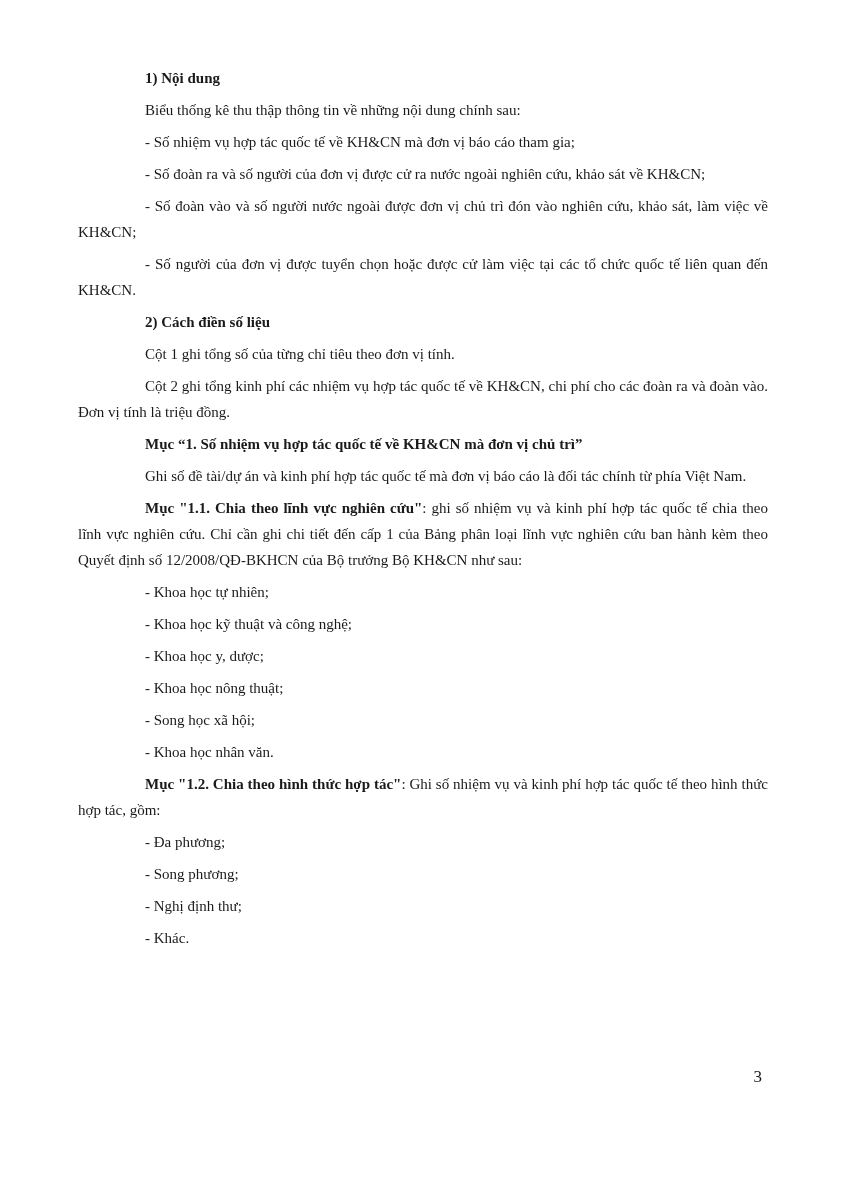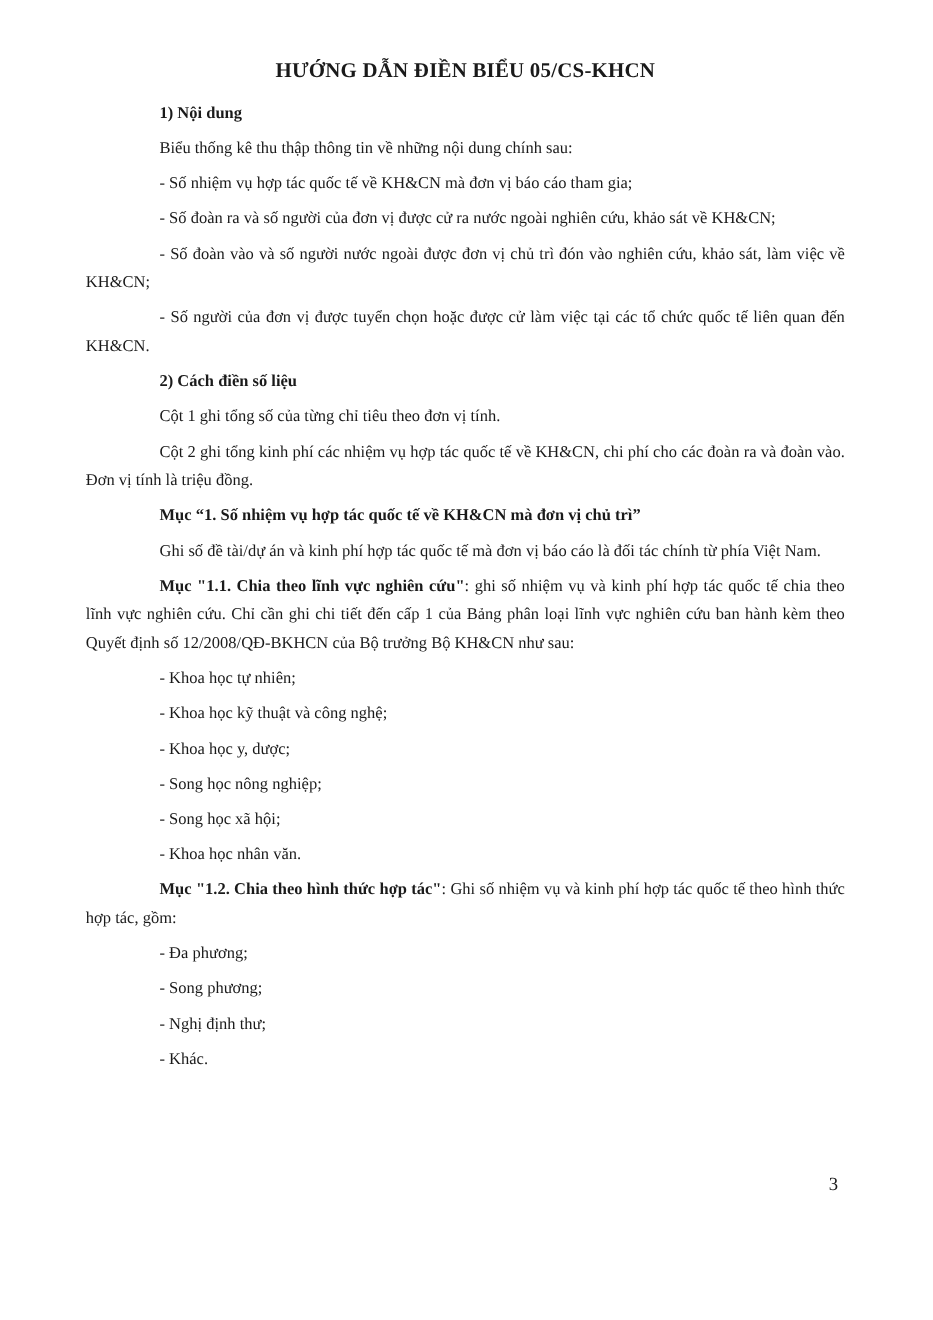--- a/index.html
+++ b/index.html
@@ -47,21 +47,20 @@
     right: 86px;
     font-size: 17px;
     line-height: 22px;
   }
 </style>
 </head>
 <body>
 
 <div class="page">
 
-  <div class="title-line">HƯỚNG DẪN ĐIỀN BIỂU 05/CS-KHCN</div>
 
   <p class="body-p heading heading-top">1) Nội dung</p>
   <p class="body-p">Biểu thống kê thu thập thông tin về những nội dung chính sau:</p>
 
   <p class="body-p">- Số nhiệm vụ hợp tác quốc tế về KH&amp;CN mà đơn vị báo cáo tham gia;</p>
   <p class="body-p">- Số đoàn ra và số người của đơn vị được cử ra nước ngoài nghiên cứu, khảo sát về KH&amp;CN;</p>
   <p class="body-p">- Số đoàn vào và số người nước ngoài được đơn vị chủ trì đón vào nghiên cứu, khảo sát, làm việc về KH&amp;CN;</p>
   <p class="body-p">- Số người của đơn vị được tuyển chọn hoặc được cử làm việc tại các tổ chức quốc tế liên quan đến KH&amp;CN.</p>
 
   <p class="body-p heading">2) Cách điền số liệu</p>
@@ -69,21 +68,21 @@
   <p class="body-p">Cột 2 ghi tổng kinh phí các nhiệm vụ hợp tác quốc tế về KH&amp;CN, chi phí cho các đoàn ra và đoàn vào. Đơn vị tính là triệu đồng.</p>
 
   <p class="body-p heading">Mục “1. Số nhiệm vụ hợp tác quốc tế về KH&amp;CN mà đơn vị chủ trì”</p>
   <p class="body-p">Ghi số đề tài/dự án và kinh phí hợp tác quốc tế mà đơn vị báo cáo là đối tác chính từ phía Việt Nam.</p>
 
   <p class="body-p"><span class="lead-bold">Mục "1.1. Chia theo lĩnh vực nghiên cứu"</span><span>: ghi số nhiệm vụ và kinh phí hợp tác quốc tế chia theo lĩnh vực nghiên cứu. Chỉ cần ghi chi tiết đến cấp 1 của Bảng phân loại lĩnh vực nghiên cứu ban hành kèm theo Quyết định số 12/2008/QĐ-BKHCN của Bộ trưởng Bộ KH&amp;CN như sau:</span></p>
 
   <p class="body-p">- Khoa học tự nhiên;</p>
   <p class="body-p">- Khoa học kỹ thuật và công nghệ;</p>
   <p class="body-p">- Khoa học y, dược;</p>
-  <p class="body-p">- Song học nông nghiệp;</p>
+  <p class="body-p">- Khoa học nông thuật;</p>
   <p class="body-p">- Song học xã hội;</p>
   <p class="body-p">- Khoa học nhân văn.</p>
 
   <p class="body-p"><span class="lead-bold">Mục "1.2. Chia theo hình thức hợp tác"</span><span>: Ghi số nhiệm vụ và kinh phí hợp tác quốc tế theo hình thức hợp tác, gồm:</span></p>
 
   <p class="body-p">- Đa phương;</p>
   <p class="body-p">- Song phương;</p>
   <p class="body-p">- Nghị định thư;</p>
   <p class="body-p">- Khác.</p>
 

